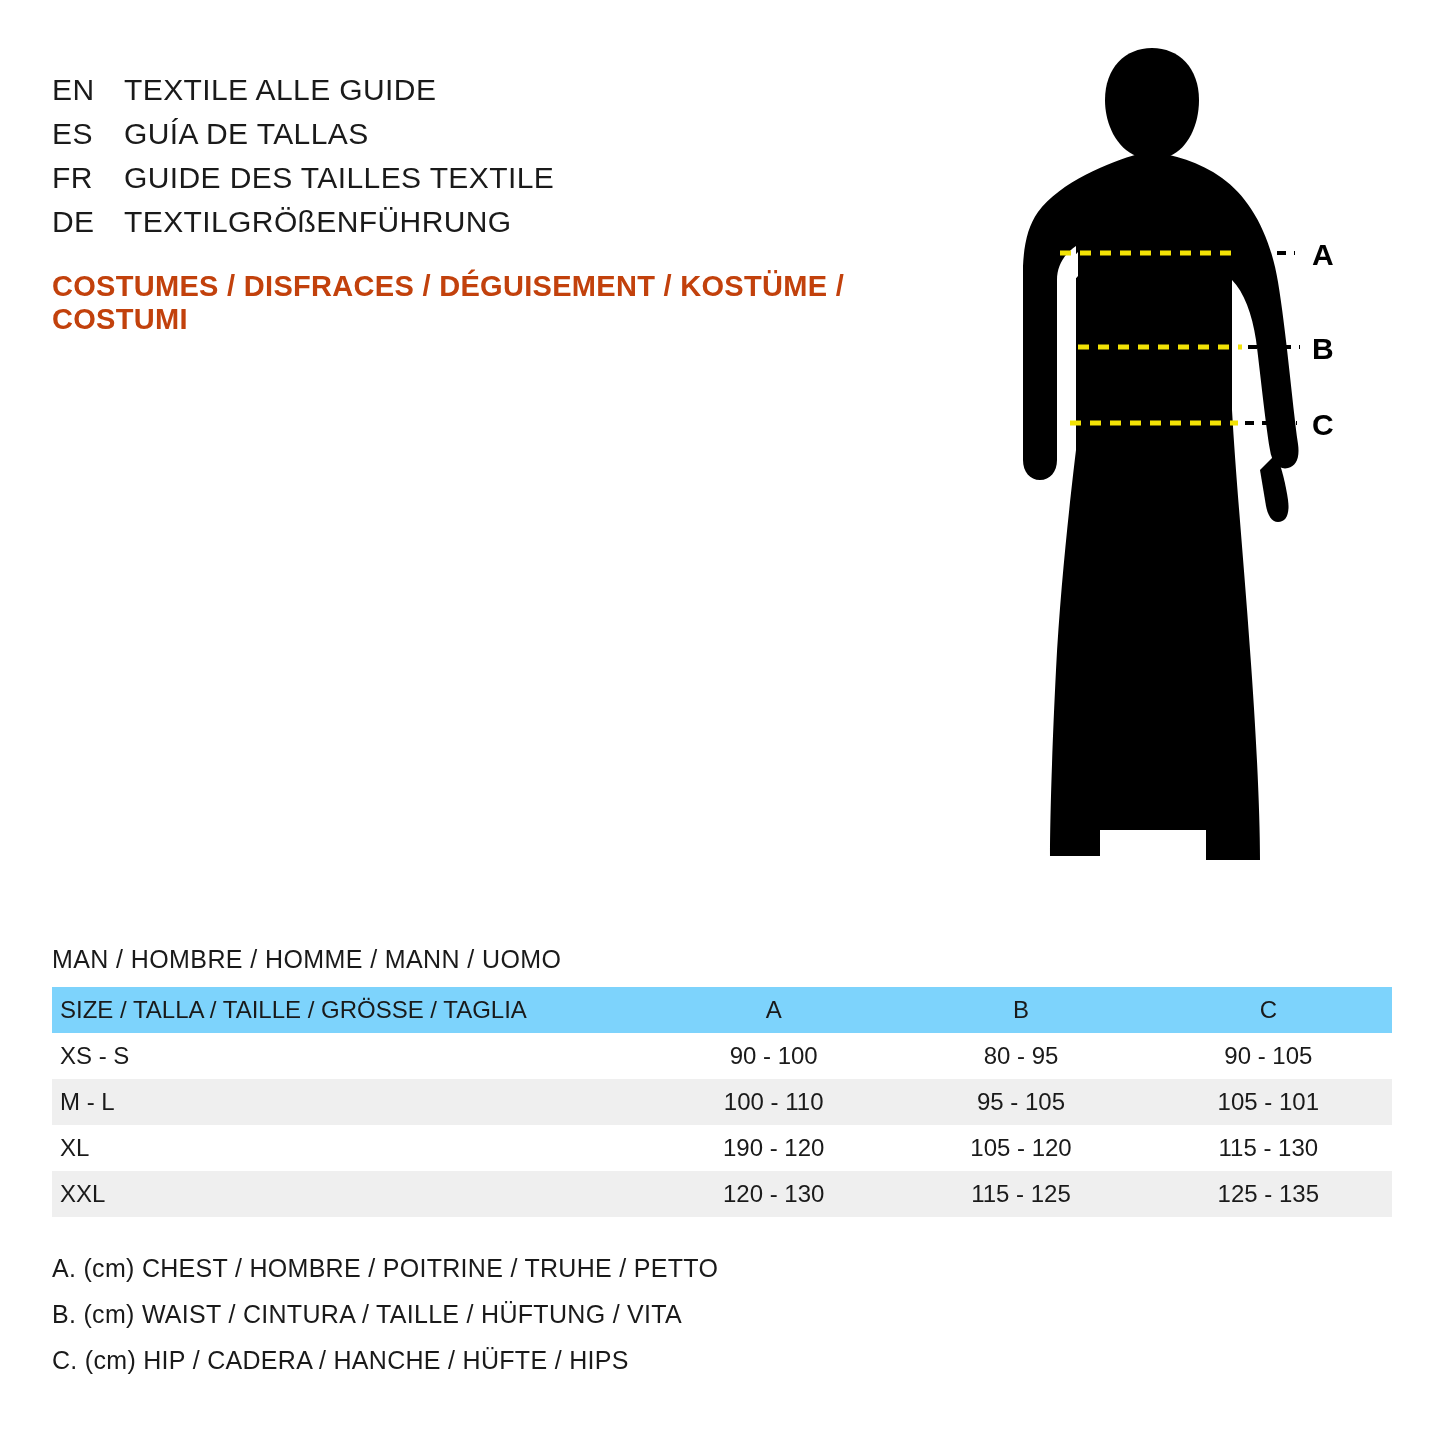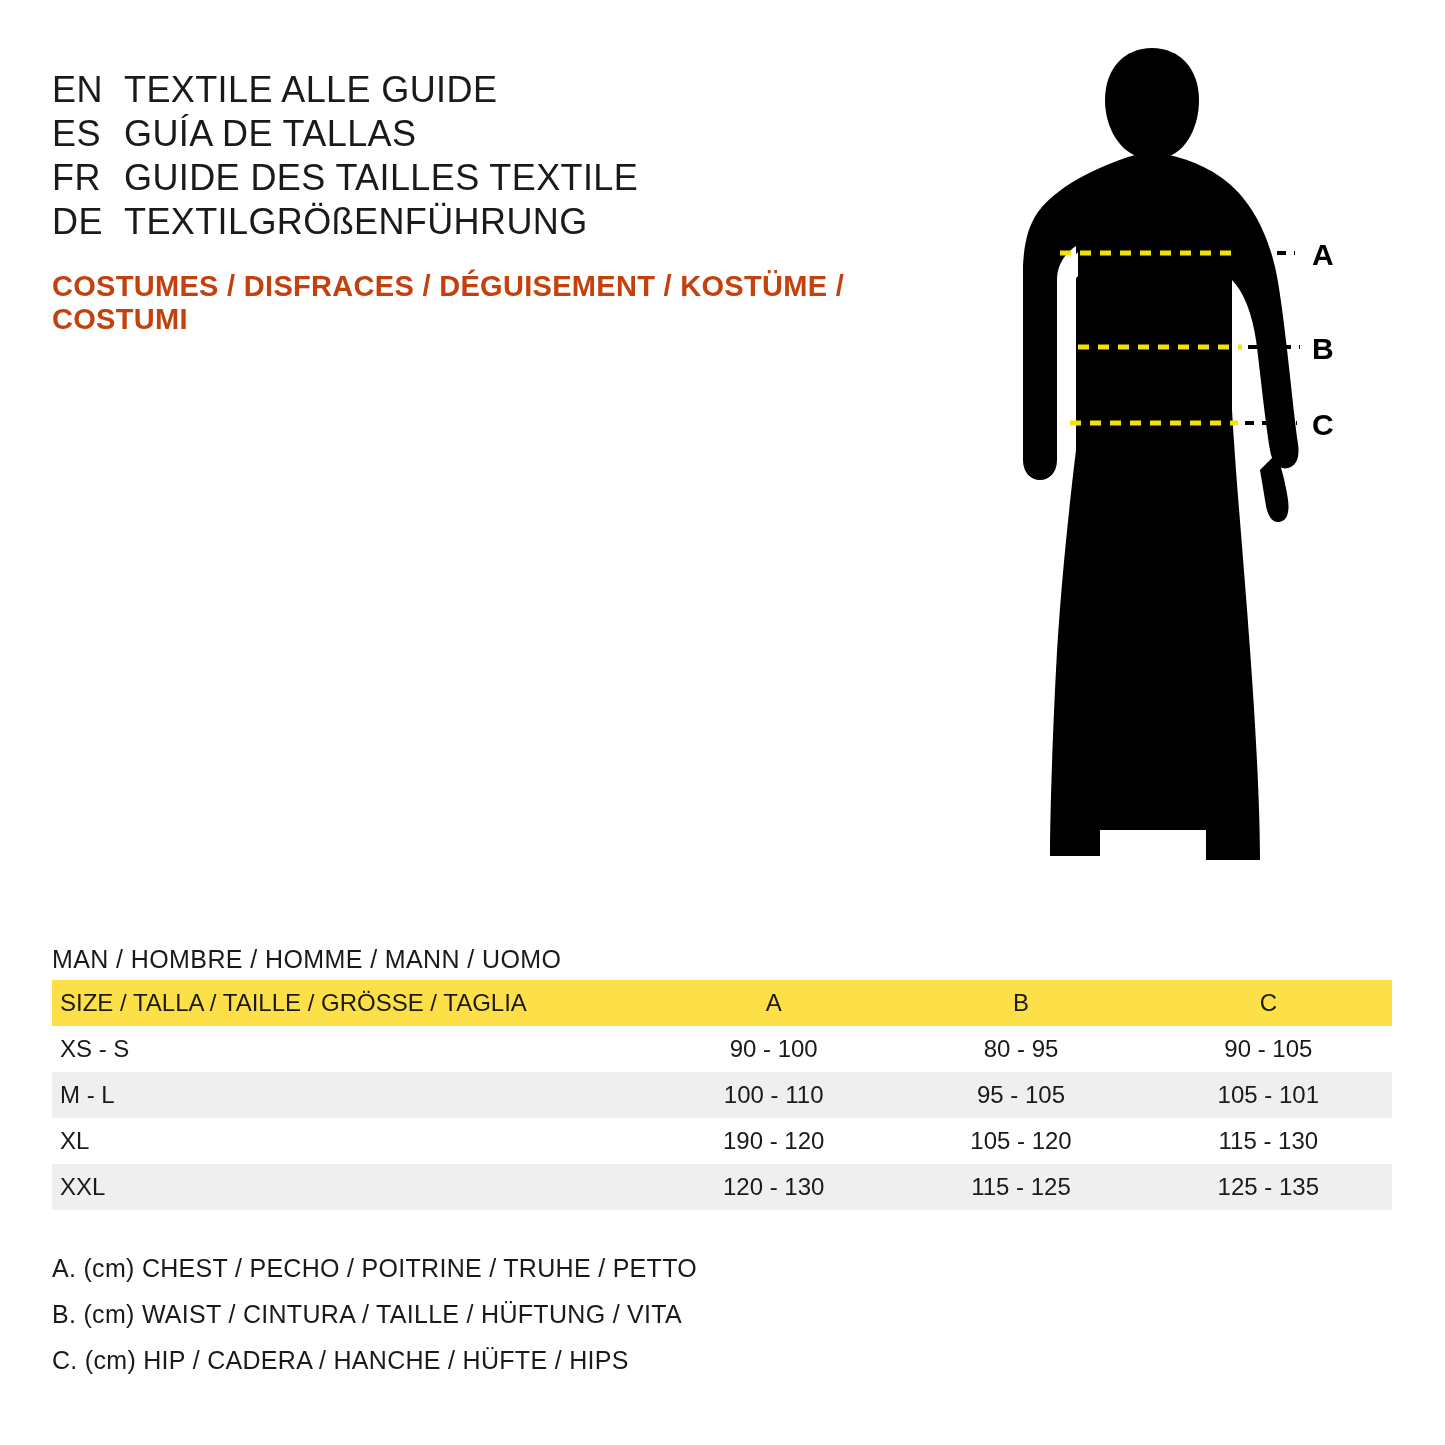--- a/index.html
+++ b/index.html
@@ -19,21 +19,21 @@
   
   .header {
     position: absolute;
     left: 52px;
     top: 68px;
     width: 920px;
   }
   .lang-row {
     display: flex;
     align-items: flex-start;
-    font-size: 36px;
+    font-size: 30px;
     letter-spacing: 0.4px;
     line-height: 44px;
     color: #1a1a1a;
   }
   .lang-code {
     width: 72px;
     flex: 0 0 72px;
   }
   .lang-text {
     flex: 1;
@@ -62,21 +62,21 @@
   .table-block {
     position: absolute;
     left: 52px;
     top: 945px;
     width: 1340px;
   }
   .table-title {
     font-size: 25px;
     letter-spacing: 0.4px;
     color: #1a1a1a;
-    margin-bottom: 6px;
+    margin-bottom: 13px;
   }
   table.size-table {
     border-collapse: collapse;
     width: 1340px;
     table-layout: fixed;
     font-size: 24px;
     color: #1a1a1a;
   }
   table.size-table th,
   table.size-table td {
@@ -84,21 +84,21 @@
     font-weight: normal;
     text-align: center;
   }
   table.size-table th.label-col,
   table.size-table td.label-col {
     text-align: left;
     padding-left: 8px;
     width: 590px;
   }
   thead tr {
-    background: #fde047;
+    background: #7dd3fc;
   }
   tbody tr.odd  { background: #ffffff; }
   tbody tr.even { background: #efefef; }
 
   
   .legend {
     position: absolute;
     left: 52px;
     top: 1245px;
     width: 1000px;
@@ -231,16 +231,16 @@
         <td class="label-col">XXL</td>
         <td>120 - 130</td>
         <td>115 - 125</td>
         <td>125 - 135</td>
       </tr>
     </tbody>
   </table>
 </div>
 
 <div class="legend">
-  <div class="legend-line">A. (cm) CHEST / PECHO / POITRINE / TRUHE / PETTO</div>
+  <div class="legend-line">A. (cm) CHEST / HOMBRE / POITRINE / TRUHE / PETTO</div>
   <div class="legend-line">B. (cm) WAIST / CINTURA / TAILLE / HÜFTUNG / VITA</div>
   <div class="legend-line">C. (cm) HIP / CADERA / HANCHE / HÜFTE / HIPS</div>
 </div>
 
 </body></html>

